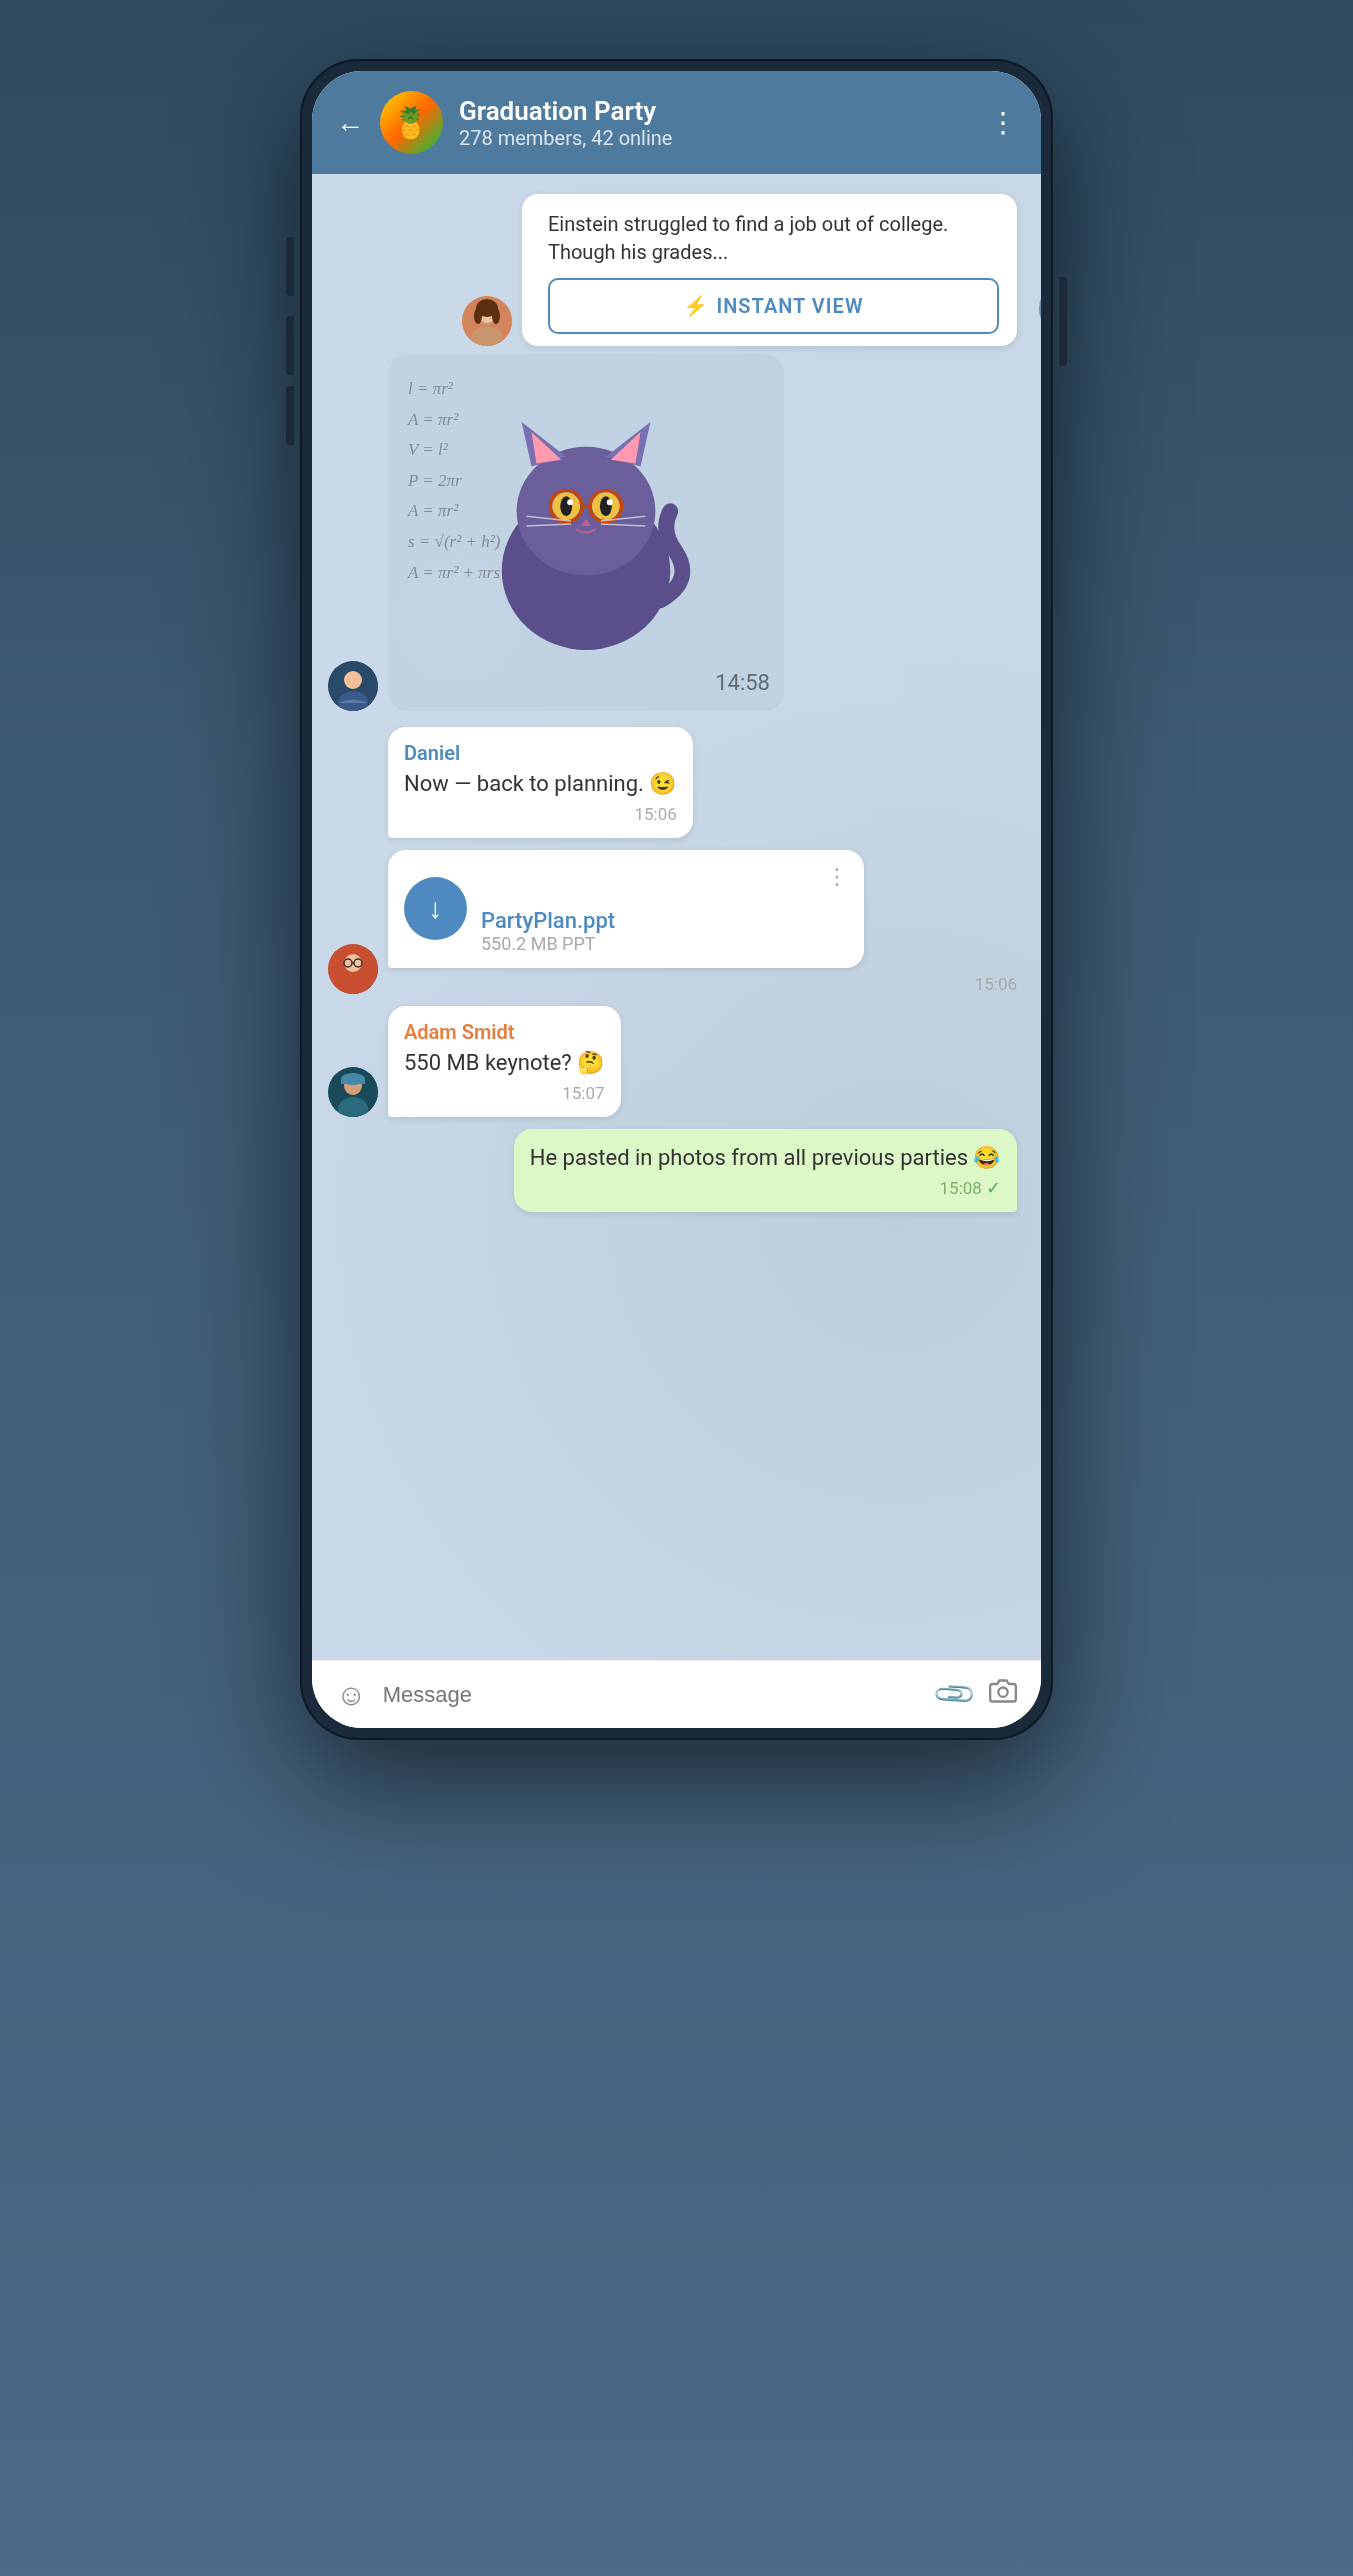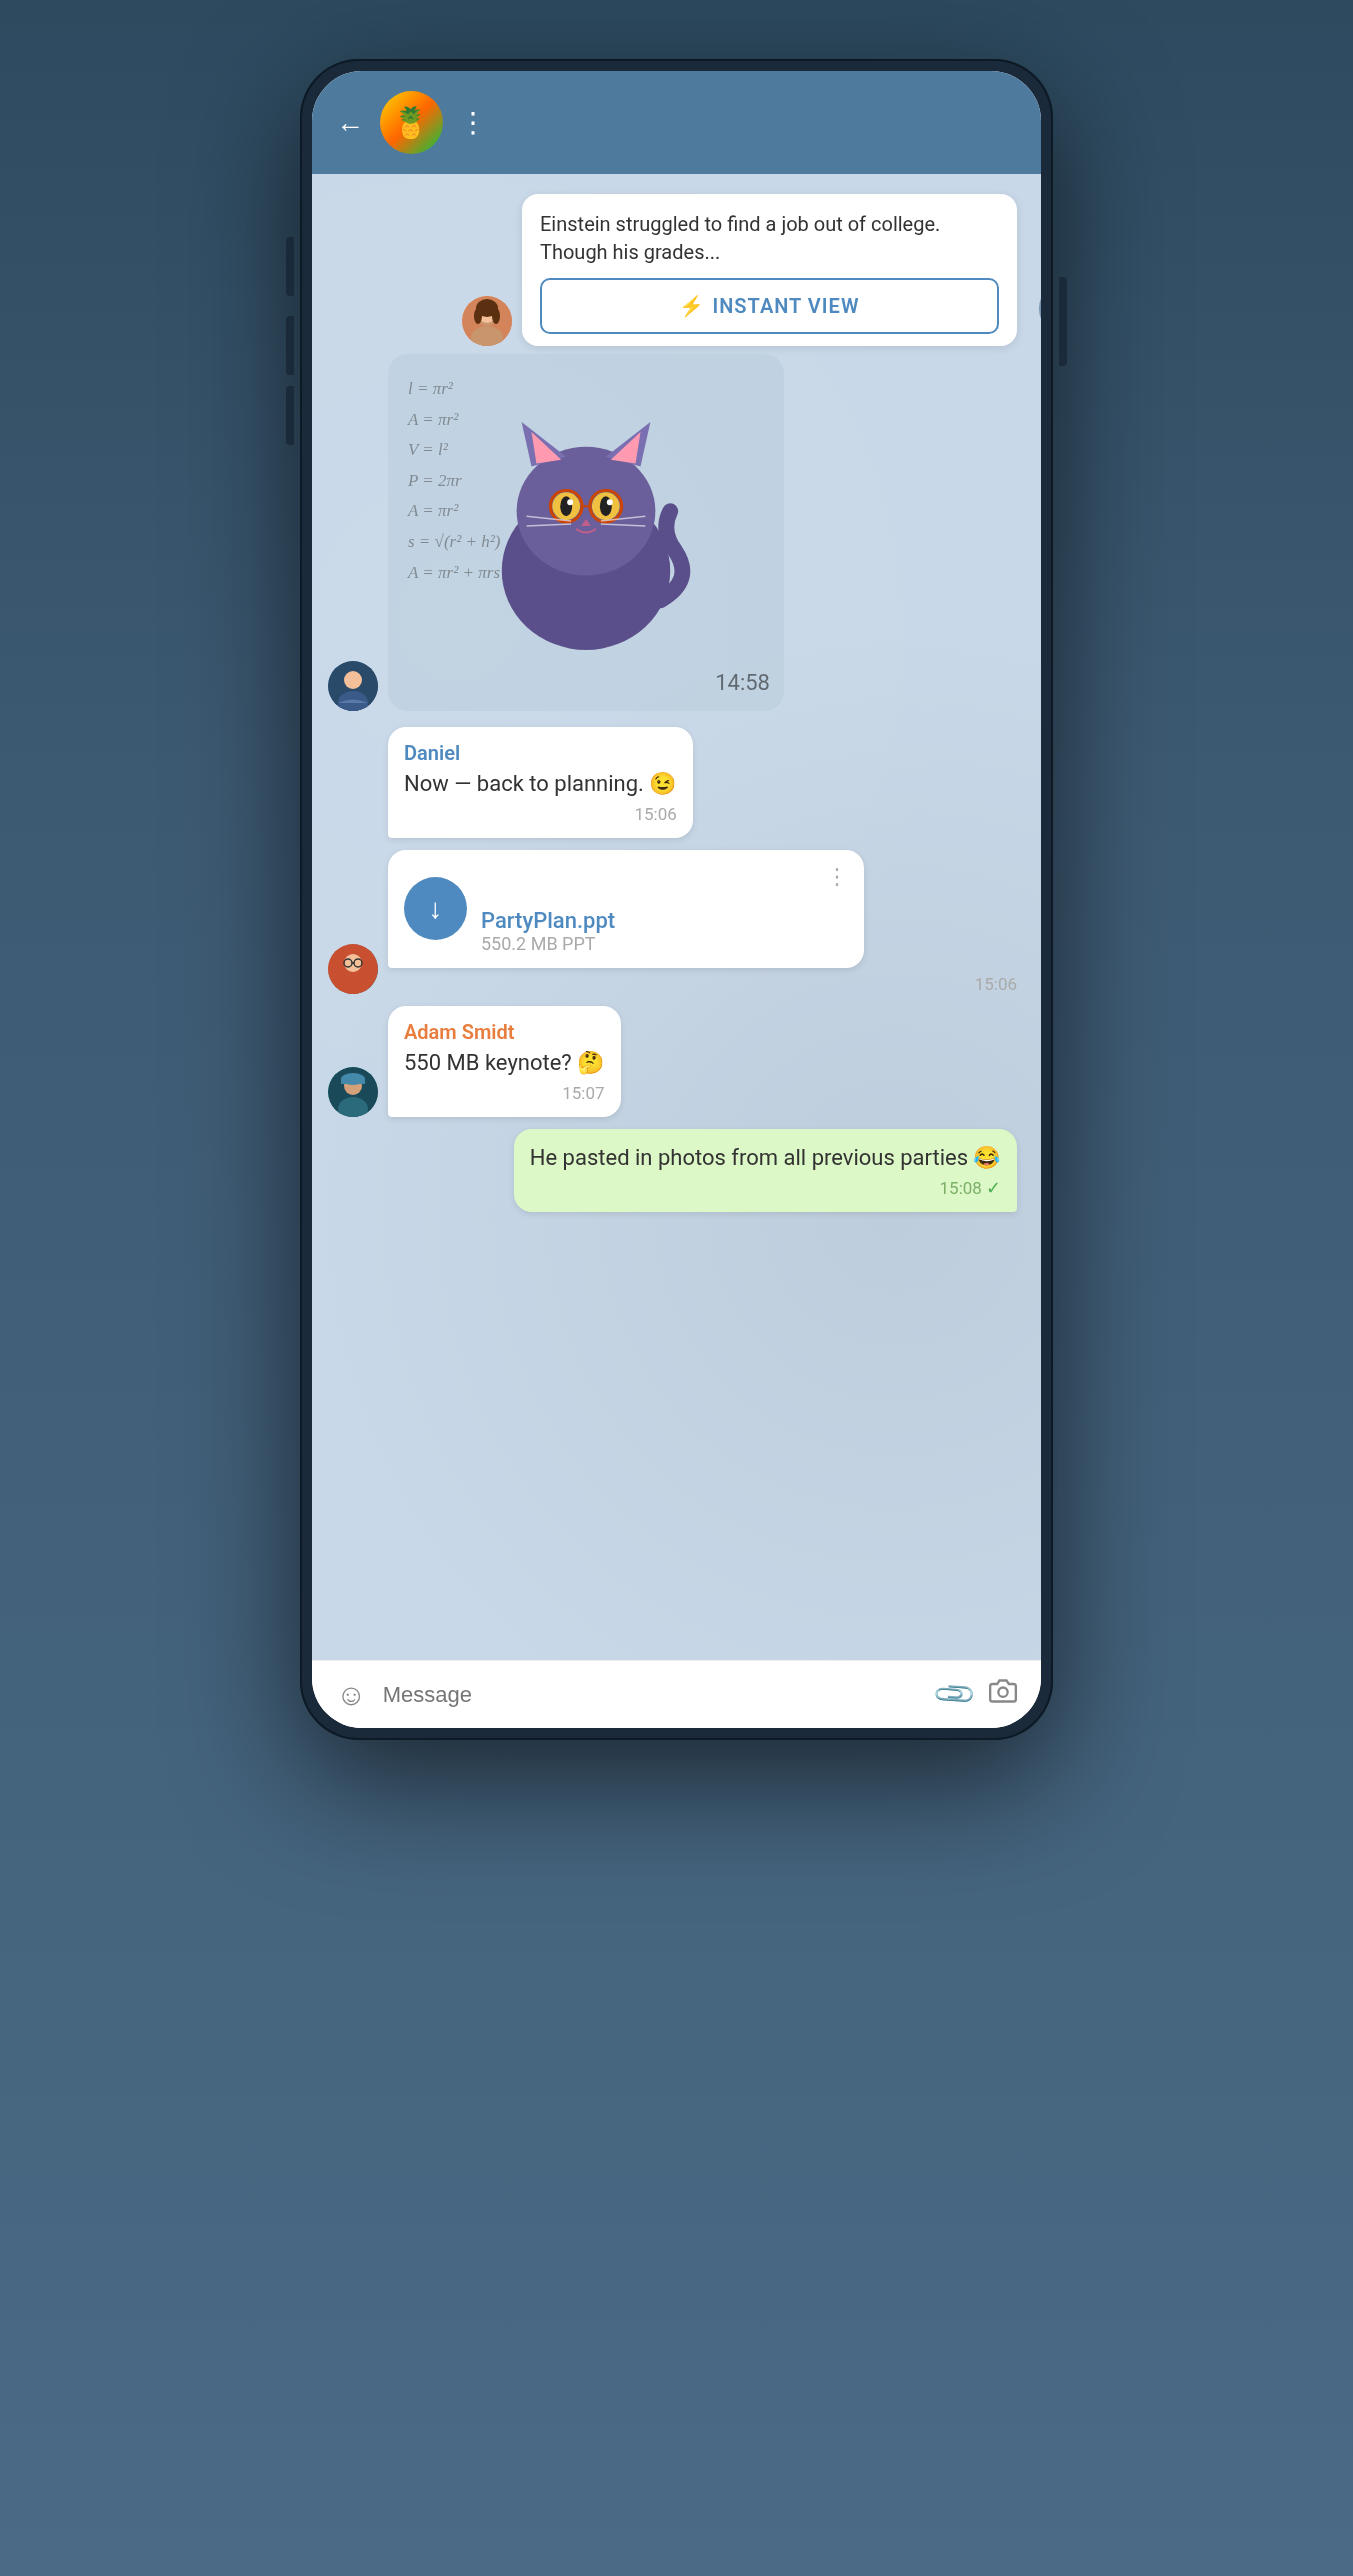--- a/index.html
+++ b/index.html
@@ -159,20 +159,21 @@
       border-radius: 16px;
       overflow: hidden;
       max-width: 495px;
       align-self: flex-end;
       margin-right: 8px;
       box-shadow: 0 2px 8px rgba(0,0,0,0.1);
     }
 
     .article-content {
       padding: 16px 18px 12px;
+      margin-left: 8px;
     }
 
     .article-text {
       font-size: 20px;
       color: #333;
       line-height: 1.4;
       margin-bottom: 12px;
     }
 
     .instant-view-btn {
@@ -457,20 +458,24 @@
 <div class="page-container">
 
 
   <div class="phone-frame">
     <div class="phone-inner">
 
       <div class="chat-header">
         <span class="back-btn">←</span>
         <div class="group-avatar">
           <div class="group-avatar-img">🍍</div>
+        </div>
+        <div class="header-info">
+          <div class="header-name">Graduation Party</div>
+          <div class="header-members">278 members, 42 online</div>
         </div>
         <span class="header-menu">⋮</span>
       </div>
 
       <div class="chat-body">
 
         <div class="article-row">
           <div class="user-avatar avatar-girl">
 
             <svg width="50" height="50" viewBox="0 0 50 50">

